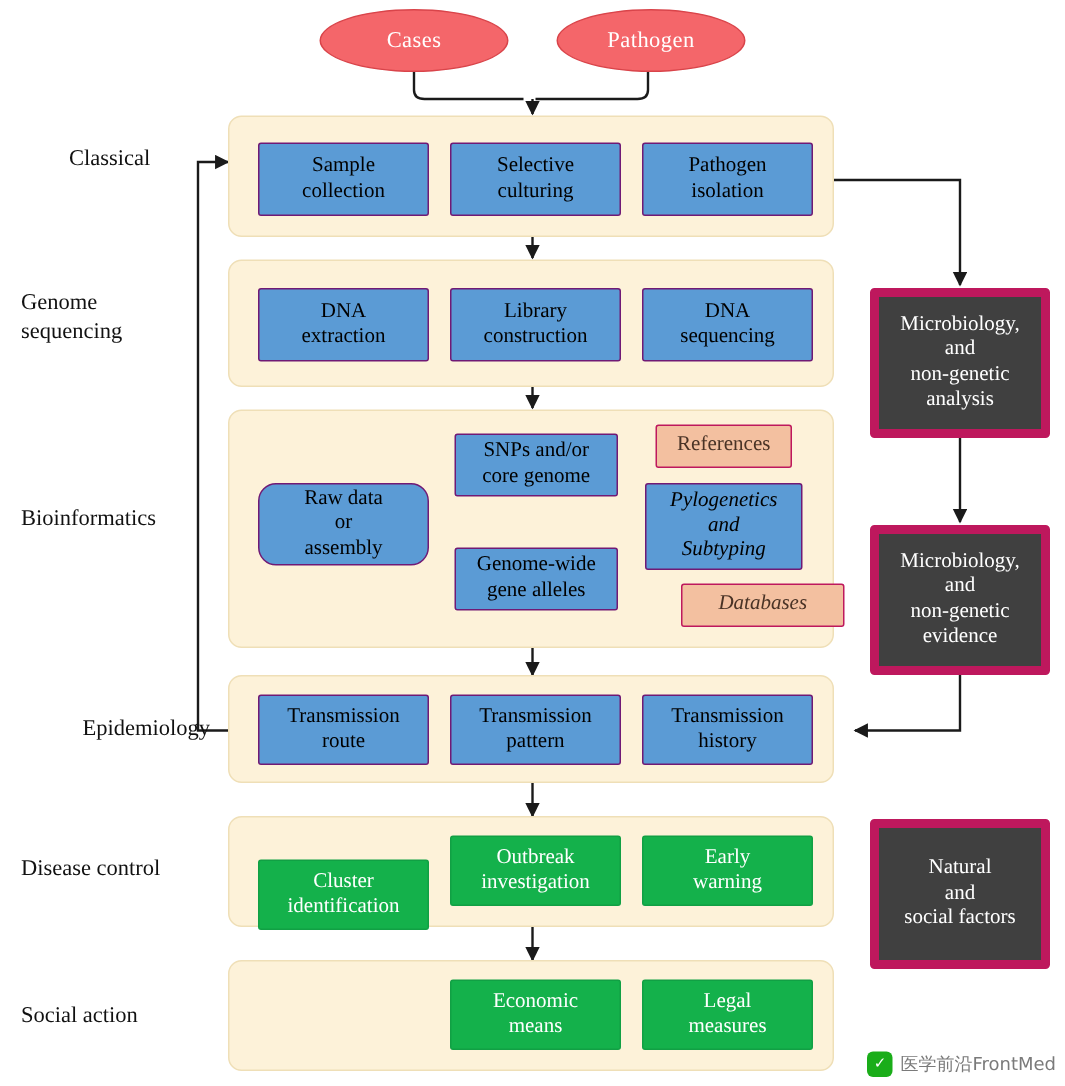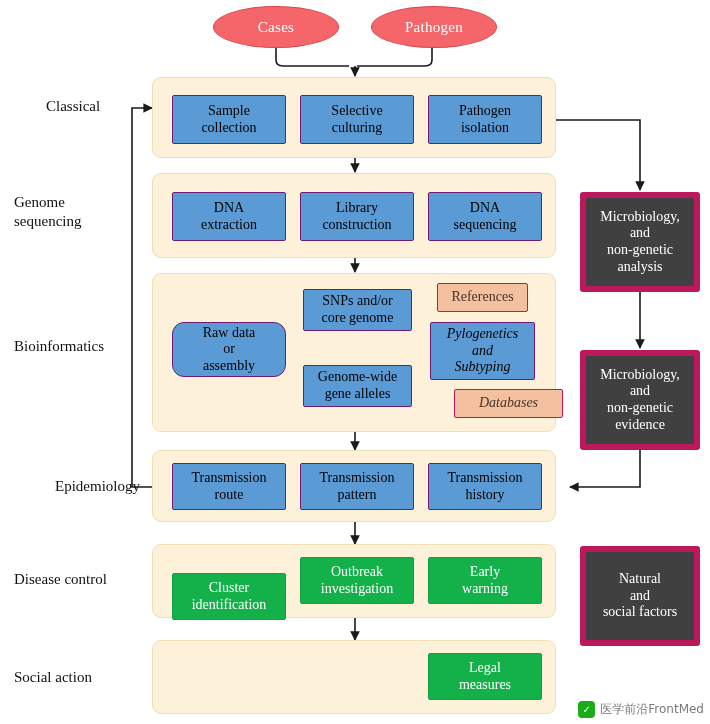--- a/index.html
+++ b/index.html
@@ -257,20 +257,26 @@
     </div>
   </div>
   <div class="abs node green" style="left:428px;top:557px;width:114px;height:47px;">
     <div>
       <div>Early</div>
       <div>warning</div>
     </div>
   </div>
 
   <div class="abs band" style="left:152px;top:640px;width:404px;height:74px;"></div>
+  <div class="abs node green" style="left:300px;top:653px;width:114px;height:47px;">
+    <div>
+      <div>Economic</div>
+      <div>means</div>
+    </div>
+  </div>
   <div class="abs node green" style="left:428px;top:653px;width:114px;height:47px;">
     <div>
       <div>Legal</div>
       <div>measures</div>
     </div>
   </div>
 
   <div class="abs node side" style="left:580px;top:192px;width:120px;height:100px;">
     <div>
       <div>Microbiology,</div>

